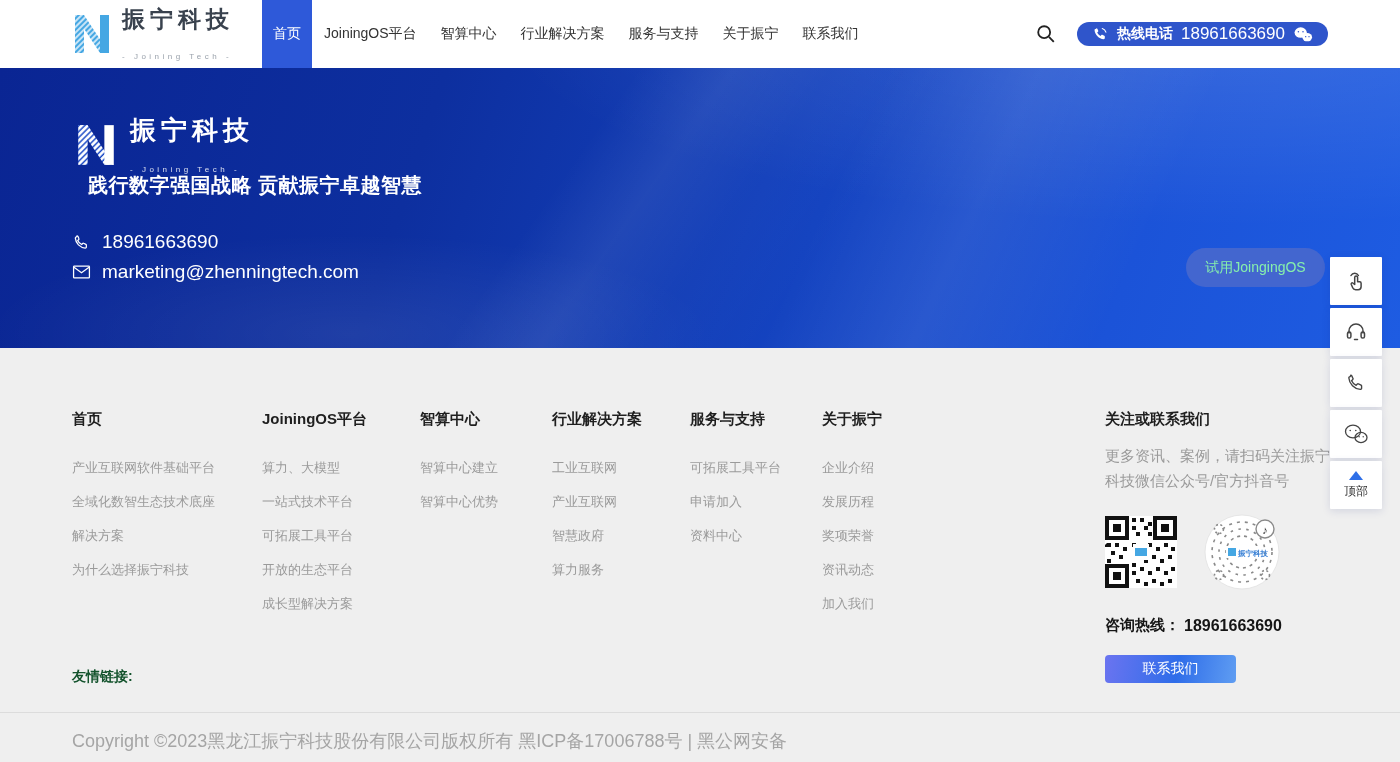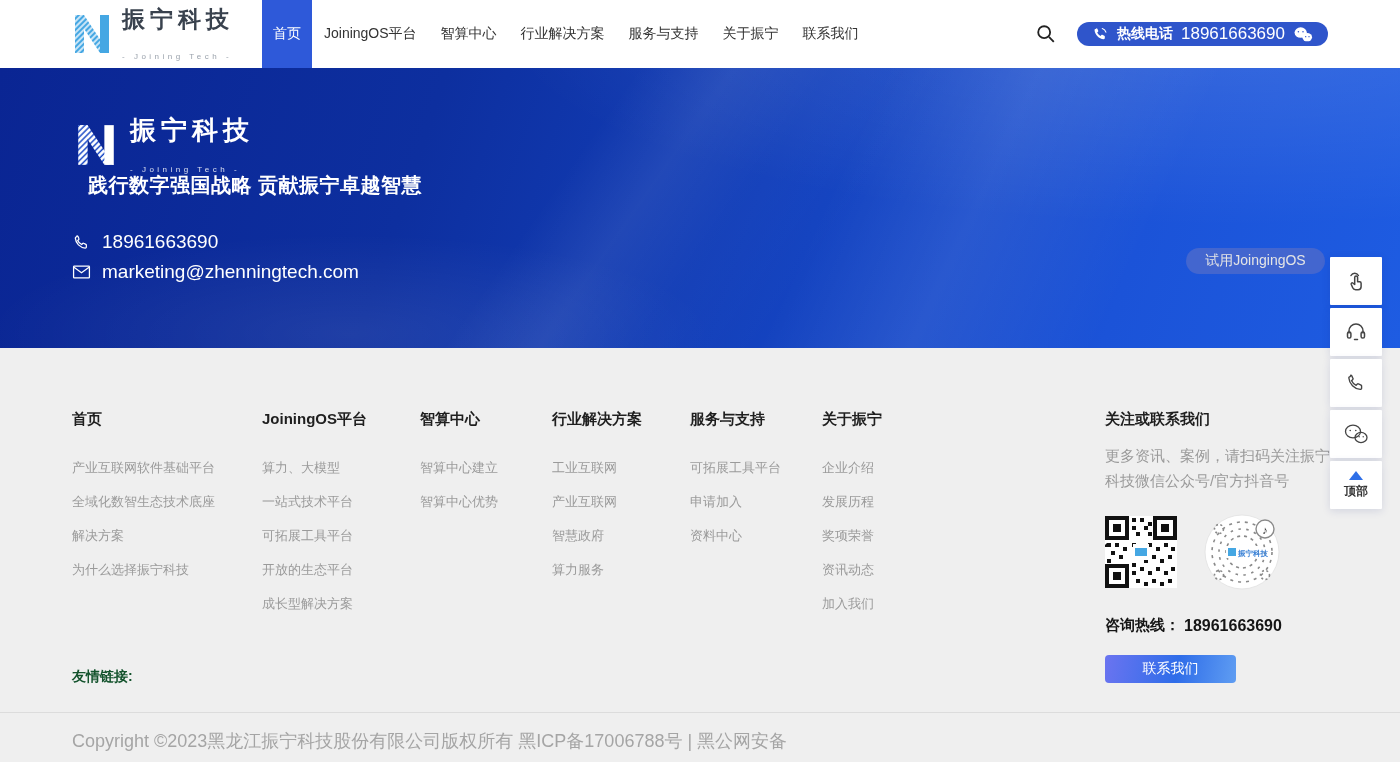--- a/index.html
+++ b/index.html
@@ -35,25 +35,25 @@
   }
   .hero-logo { position: absolute; left: 74px; top: 48px; display: flex; align-items: center; gap: 12px; }
   .hero-logo .logo-name { color: #fff; font-size: 26px; }
   .hero-logo .logo-sub { color: rgba(255,255,255,.85); }
   .hero-tagline { position: absolute; left: 88px; top: 104px; color: #fff; font-size: 20px; font-weight: 700; letter-spacing: .5px; }
   .contact-line { position: absolute; left: 72px; display: flex; align-items: center; gap: 11px; color: #fff; font-size: 19px; }
   .contact-line.phone { top: 163px; }
   .contact-line.email { top: 193px; }
   .hero-btn { position: absolute; display: flex; align-items: center; justify-content: center; font-size: 14px; cursor: pointer; }
   .hero-btn.online { left: 1186px; top: 126px; width: 141px; height: 37px; border-radius: 19px; background: #e9edf8; color: #1d3f9a; }
-  .hero-btn.trial { left: 1186px; top: 180px; width: 139px; height: 26px; border-radius: 20px; background: #4366cf; color: #e5e5e5; }
+  .hero-btn.trial { left: 1186px; top: 180px; width: 139px; height: 39px; border-radius: 20px; background: #4366cf; color: #86efac; }
 
   
   .float-toolbar { position: absolute; left: 1330px; top: 257px; width: 52px; display: flex; flex-direction: column; gap: 3px; z-index: 6; }
-  .float-btn { height: 48px; background: #fff; border-radius: 1px; box-shadow: 0 2px 8px rgba(20,40,120,.13); display: flex; flex-direction: column; align-items: center; justify-content: center; gap: 3px; cursor: pointer; font-weight: bold; }
+  .float-btn { height: 48px; background: #fff; border-radius: 1px; box-shadow: 0 2px 8px rgba(20,40,120,.13); display: flex; flex-direction: column; align-items: center; justify-content: center; gap: 3px; cursor: pointer; }
   .float-btn .cap { font-size: 12px; color: #333; }
   .tri-up { width: 0; height: 0; border-left: 7px solid transparent; border-right: 7px solid transparent; border-bottom: 9px solid #2e6fe8; }
 
   
   .footer { position: absolute; top: 348px; left: 0; width: 1400px; height: 414px; background: #efefef; }
   .fcol { position: absolute; top: 62px; }
   .fcol.c0 { left: 72px; } .fcol.c1 { left: 262px; } .fcol.c2 { left: 420px; }
   .fcol.c3 { left: 552px; } .fcol.c4 { left: 690px; } .fcol.c5 { left: 822px; }
   .fcol-title { font-size: 15px; font-weight: 700; color: #1f1f1f; }
   .fcol ul { list-style: none; margin-top: 22px; }

